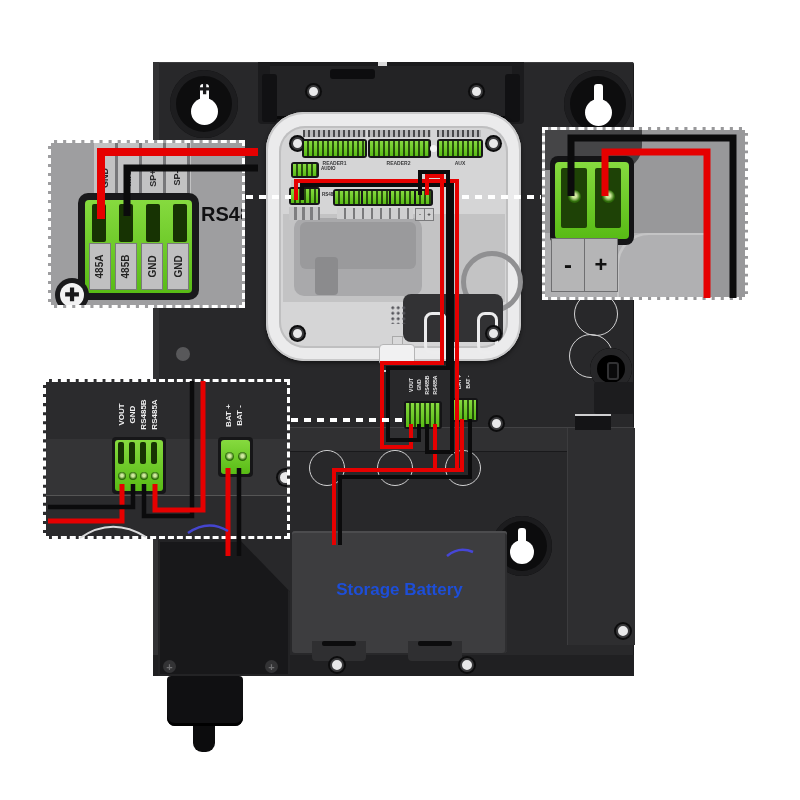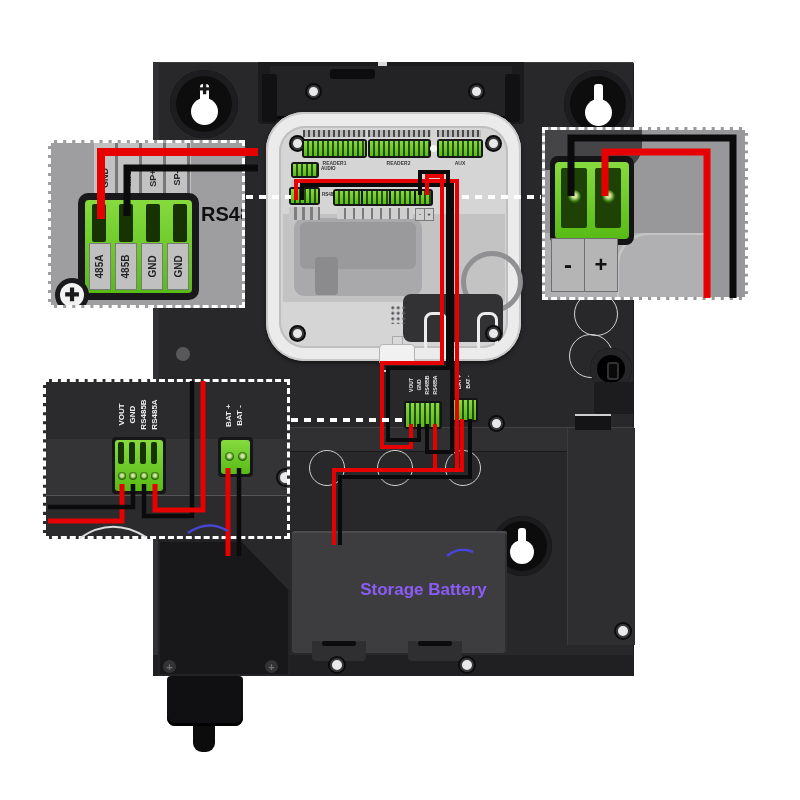--- a/index.html
+++ b/index.html
@@ -181,21 +181,21 @@
     </div>
   <div class="a" style="left:452px;top:398px;width:26px;height:24px;background:#141416;border-radius:3px;">
     <div class="greenblk a" style="left:2px;top:2px;width:22px;height:20px;">
         <div class="slots"></div>
       </div>
     </div>
   <div class="scr" style="left:490px;top:417px;width:9px;height:9px;"></div>
 
   <div class="a" style="left:292px;top:531px;width:215px;height:122px;background:#3d3d3f;border-radius:3px;
               box-shadow:inset 0 2px 0 #4c4c4e, inset -2px 0 0 #2e2e30;"></div>
-  <div class="a" style="left:292px;top:580px;width:215px;text-align:center;font-size:17px;font-weight:bold;color:#8b5cf6;padding-left:24px;">Storage Battery</div>
+  <div class="a" style="left:292px;top:580px;width:215px;text-align:center;font-size:17px;font-weight:bold;color:#1d4ed8;">Storage Battery</div>
   <div class="a" style="left:312px;top:641px;width:54px;height:20px;background:#2f2f31;border-radius:0 0 4px 4px;">
     <div class="a" style="left:10px;top:0;width:34px;height:5px;background:#0c0c0d;border-radius:2px;"></div>
     </div>
   <div class="a" style="left:408px;top:641px;width:54px;height:20px;background:#2f2f31;border-radius:0 0 4px 4px;">
     <div class="a" style="left:10px;top:0;width:34px;height:5px;background:#0c0c0d;border-radius:2px;"></div>
     </div>
   <div class="scr" style="left:330px;top:658px;width:10px;height:10px;"></div>
   <div class="scr" style="left:460px;top:658px;width:10px;height:10px;"></div>
 
   <div class="a" style="left:158px;top:540px;width:132px;height:136px;background:#18181a;

